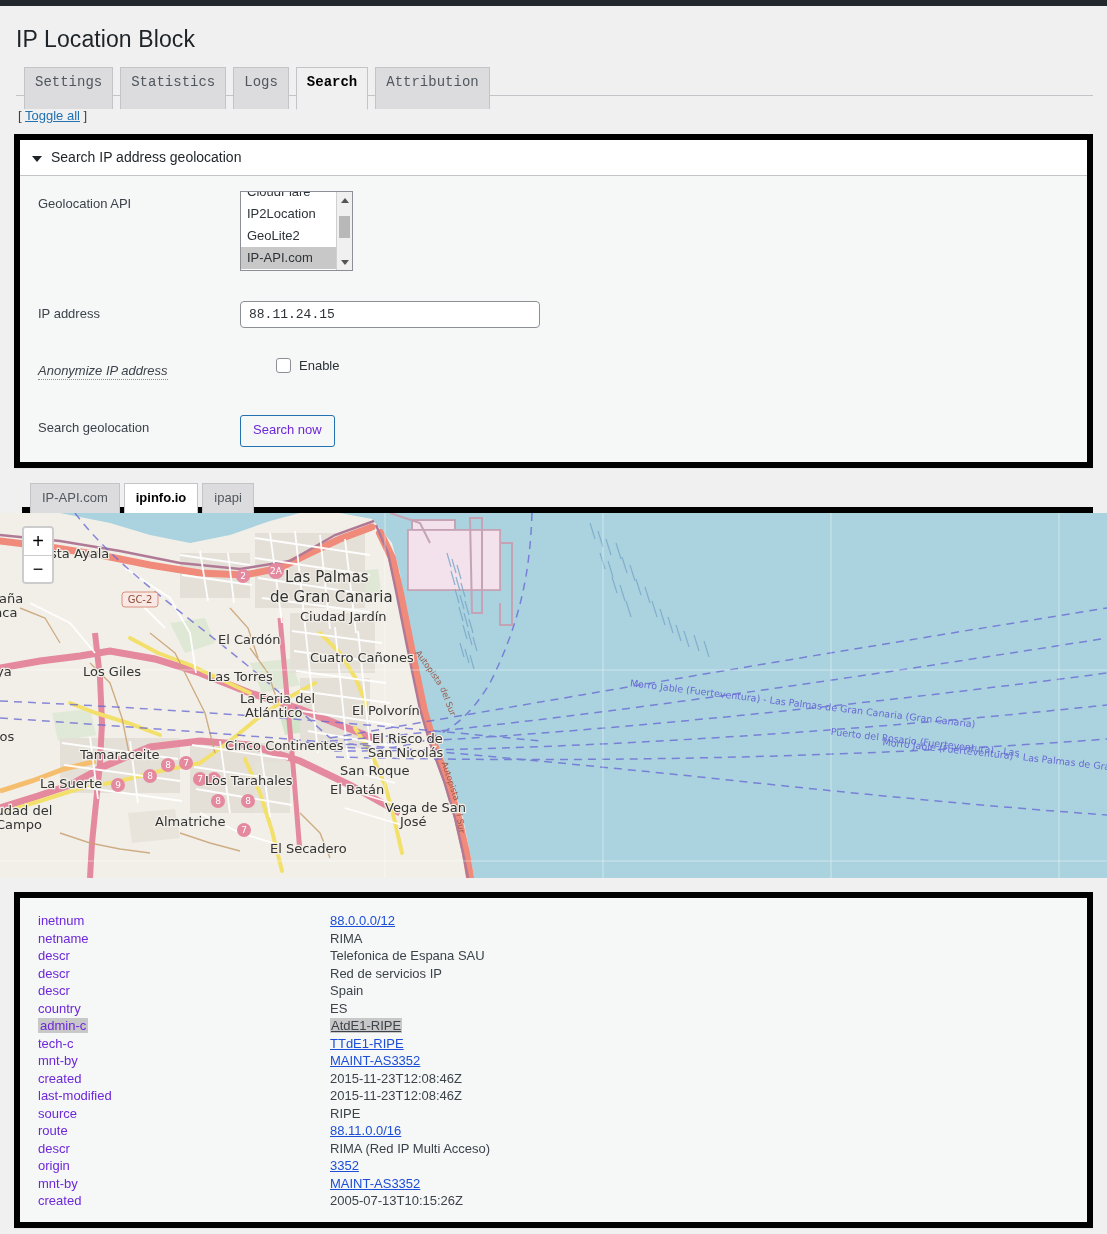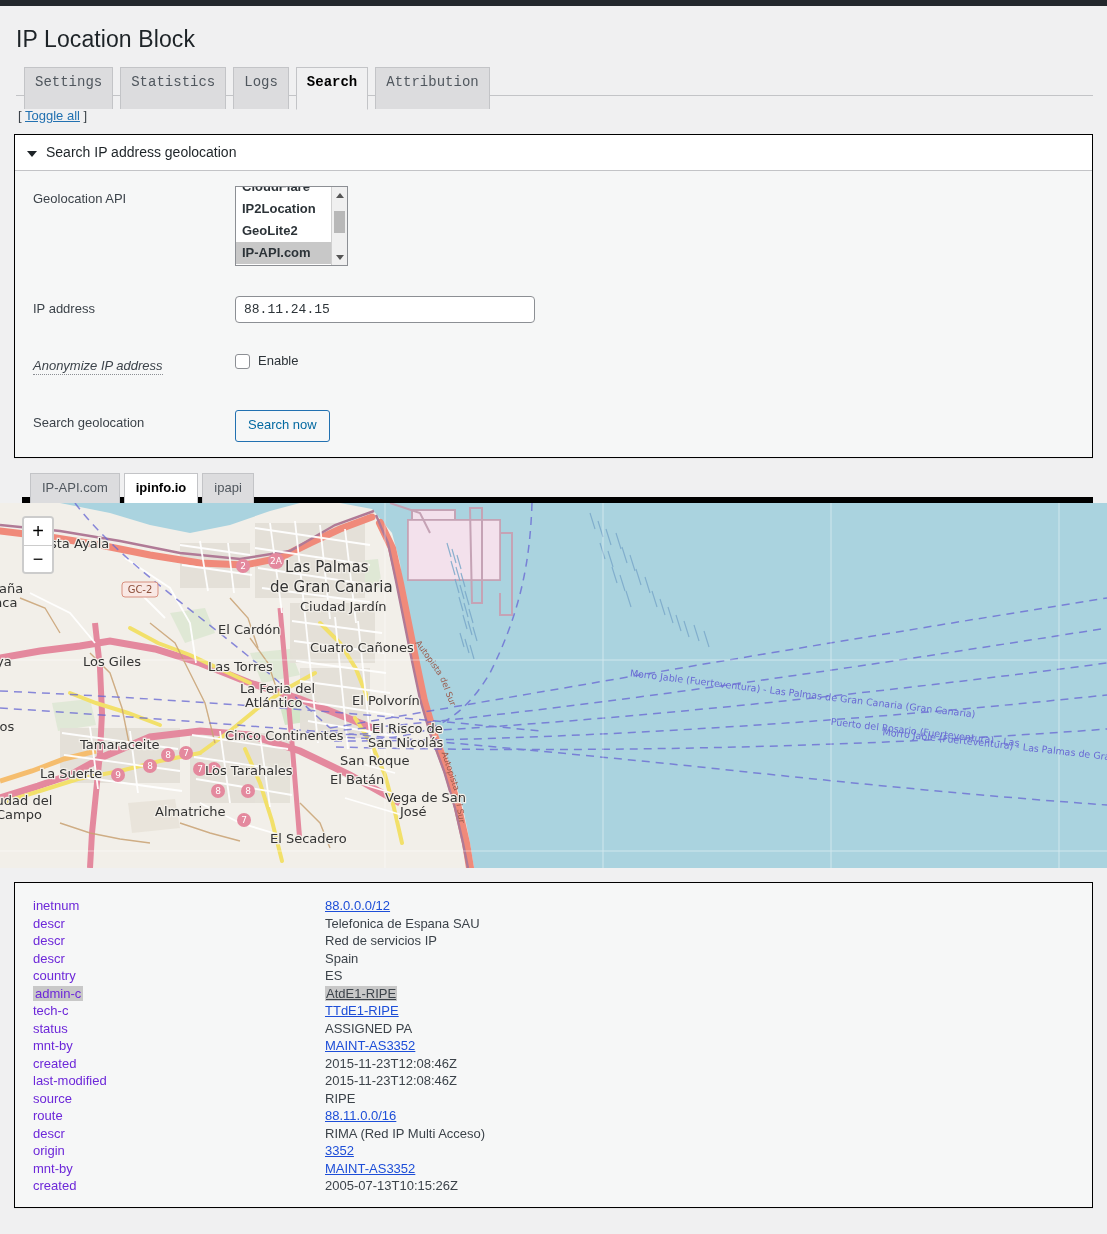--- a/index.html
+++ b/index.html
@@ -62,21 +62,21 @@
   .toggle-all {
     font-size: 13px;
     margin: 12px 0 11px 4px;
     color: #3c434a;
   }
   .toggle-all a { color: #2271b1; }
 
   
   .postbox {
     background: #fff;
-    border: 1px solid #000000;
+    border: 6px solid #000000;
     box-shadow: 0 1px 1px rgba(0,0,0,.04);
     margin: 0 0 8px 0;
   }
   .postbox-header {
     display: flex;
     align-items: center;
     padding: 8px 12px;
     border-bottom: 1px solid #c3c4c7;
     background: #fff;
   }
@@ -130,21 +130,20 @@
     position: relative;
     font-size: 13px;
   }
   .listbox .opts { padding: 0; margin: -11px 0 0 0; }
   .listbox .opt {
     padding: 2px 5px 2px 6px;
     color: #2c3338;
     font-size: 13px;
     line-height: 18px;
     white-space: nowrap;
-    font-weight: bold;
   }
   .listbox .opt.sel { background: #c8c8c8; }
   .lb-scroll {
     position: absolute;
     right: 0; top: 0; bottom: 0;
     width: 16px;
     background: #f0f0f0;
     border-left: 1px solid #d0d0d0;
   }
   .lb-arrow {
@@ -176,37 +175,37 @@
     border-radius: 4px;
     background: #fff;
     font-family: "Liberation Mono", monospace;
     font-size: 13px;
     color: #2c3338;
     box-shadow: 0 0 0 transparent;
     outline: none;
   }
 
   
-  .cbwrap { display: flex; align-items: center; font-size: 13px; color: #2c3338; }
+  .cbwrap { display: flex; font-size: 13px; color: #2c3338; margin-left: 36px; }
   .cbox {
     width: 15px; height: 15px;
     border: 1px solid #8c8f94;
     border-radius: 3px;
     background: #fff;
     margin-right: 8px;
     display: inline-block;
   }
 
   
   .btn-secondary {
     display: inline-block;
     background: #f6f7f7;
     border: 1px solid #2271b1;
     border-radius: 3px;
-    color: #0369a1;
+    color: #6d28d9;
     padding: 4px 12px 5px;
     font-size: 13px;
     line-height: 1.6;
     cursor: pointer;
     text-decoration: none;
   }
 
   
   .subtabs {
     margin: 14px 0 0 8px;
@@ -638,20 +637,24 @@
 
   <div class="postbox" style="margin-top:14px;">
     <div class="whois-body">
       <table class="whois-table">
         <tbody id="whois-rows">
             <tr>
               <td class="whois-key">inetnum</td>
               <td class="whois-val"><a href="#">88.0.0.0/12</a></td>
             </tr>
             <tr>
+              <td class="whois-key">netname</td>
+              <td class="whois-val">RIMA</td>
+            </tr>
+            <tr>
               <td class="whois-key">descr</td>
               <td class="whois-val">Telefonica de Espana SAU</td>
             </tr>
             <tr>
               <td class="whois-key">descr</td>
               <td class="whois-val">Red de servicios IP</td>
             </tr>
             <tr>
               <td class="whois-key">descr</td>
               <td class="whois-val">Spain</td>
@@ -660,24 +663,20 @@
               <td class="whois-key">country</td>
               <td class="whois-val">ES</td>
             </tr>
             <tr>
               <td class="whois-key"><span class="hl">admin-c</span></td>
               <td class="whois-val"><span class="hl">AtdE1-RIPE</span></td>
             </tr>
             <tr>
               <td class="whois-key">tech-c</td>
               <td class="whois-val"><a href="#">TTdE1-RIPE</a></td>
-            </tr>
-            <tr>
-              <td class="whois-key">status</td>
-              <td class="whois-val">ASSIGNED PA</td>
             </tr>
             <tr>
               <td class="whois-key">mnt-by</td>
               <td class="whois-val"><a href="#">MAINT-AS3352</a></td>
             </tr>
             <tr>
               <td class="whois-key">created</td>
               <td class="whois-val">2015-11-23T12:08:46Z</td>
             </tr>
             <tr>

